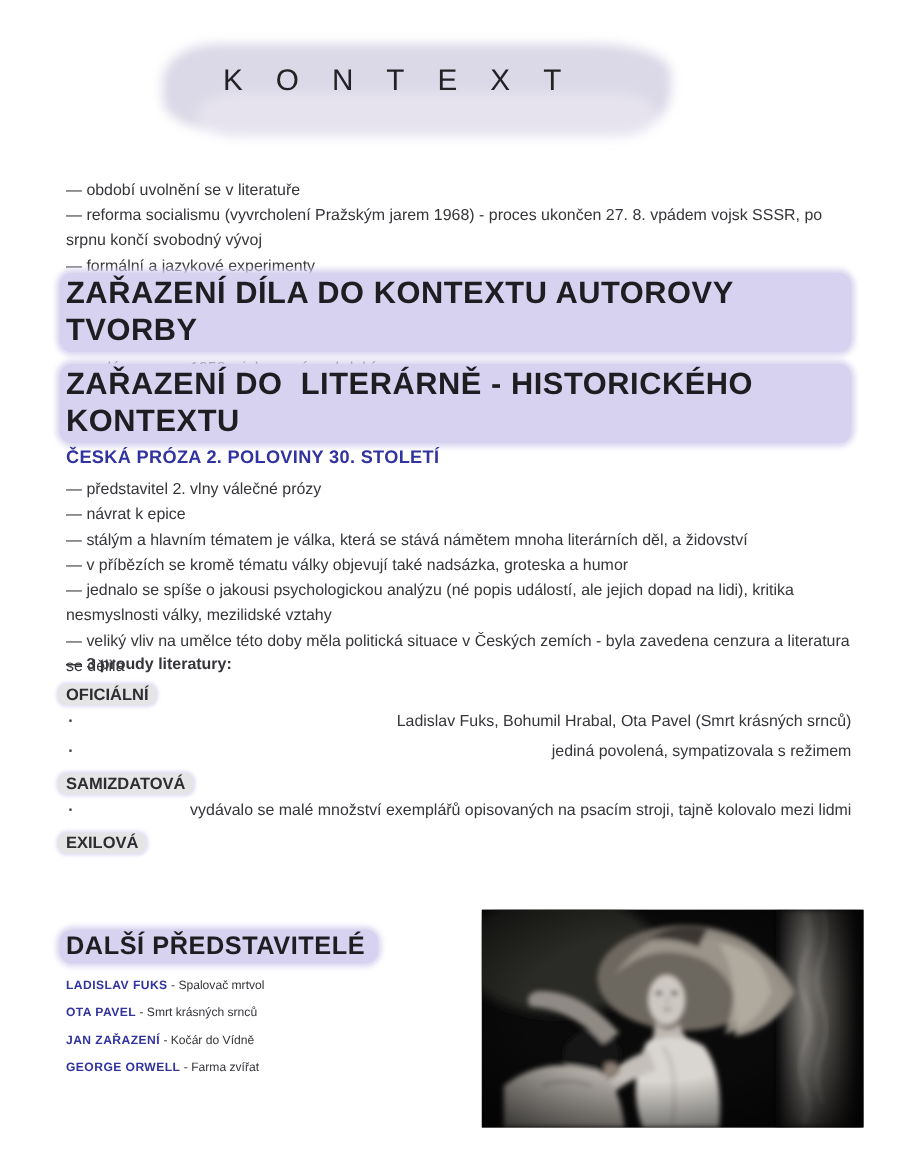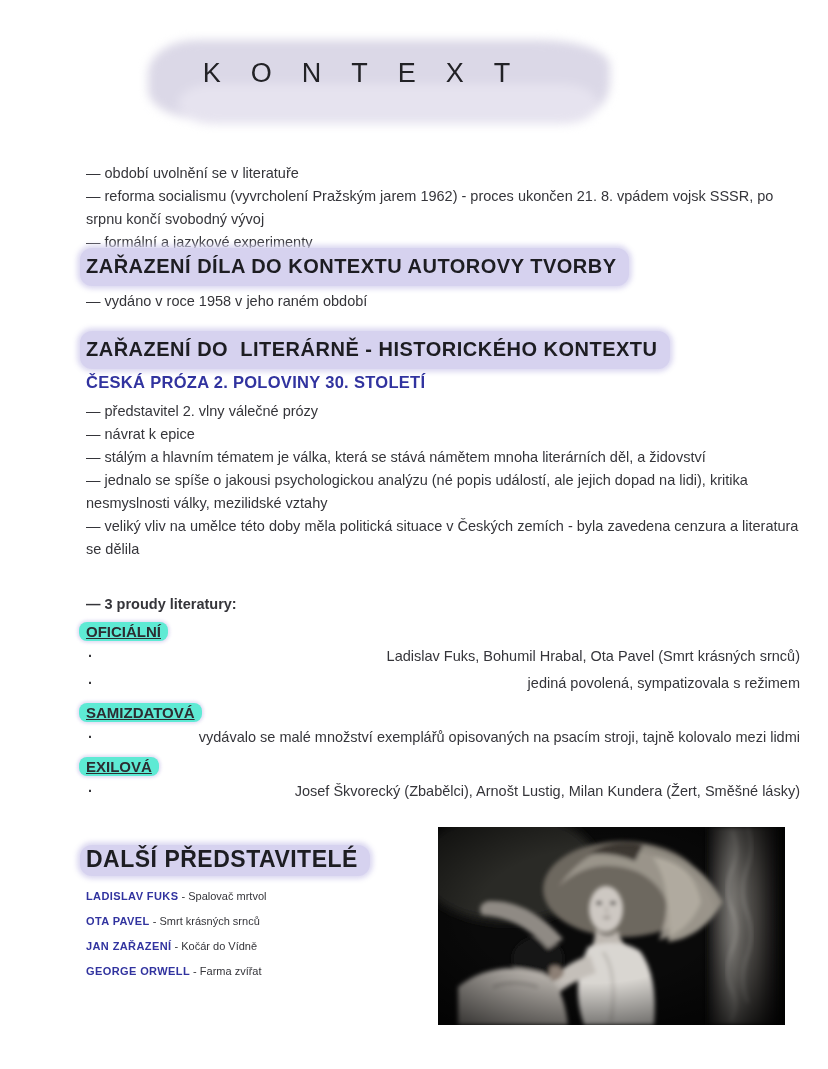--- a/index.html
+++ b/index.html
@@ -16,91 +16,91 @@
   .title-wash::after{
     content:"";position:absolute;left:30px;top:44px;width:420px;height:40px;
     background:#e6e3ef;border-radius:40px/22px;
   }
   .page-title{
     position:absolute;left:0;top:58px;width:713px;text-align:center;
     font-size:27px;font-weight:400;letter-spacing:30px;color:#222226;
     text-indent:30px;white-space:nowrap;
   }
   
-  .block{position:absolute;left:60px;width:714px;margin-left:26px;}
+  .block{position:absolute;left:60px;width:714px;}
   .dash-line{font-size:14.5px;line-height:23px;color:#35353a;}
   .bold{font-weight:bold;}
   
-  .big-head{font-size:20px;line-height:34px;font-weight:bold;color:#1d1d22;
+  .big-head{font-size:28px;line-height:34px;font-weight:bold;color:#1d1d22;
     letter-spacing:.5px;white-space:pre-wrap;margin:0 0 4px 0;}
   .hl{
     display:inline-block;background:#d6d2ef;border-radius:12px;
     padding:1px 12px 3px 6px;margin-left:-6px;
     box-shadow:0 0 5px 3px rgba(214,210,239,.85);
   }
   .sub-head{font-size:16.5px;font-weight:bold;color:#31339f;
     letter-spacing:.3px;margin:2px 0 8px 0;}
   
   .stream-label{display:inline-block;font-size:15px;font-weight:bold;color:#2c2c31;
-    background:#5eead4;border-radius:8px;padding:1px 7px;margin:6px 0 2px -7px;
-    box-shadow:0 0 3px 2px rgba(220,216,241,.8);text-decoration:underline;}
+    background:#e5e5e5;border-radius:8px;padding:1px 7px;margin:6px 0 2px -7px;
+    box-shadow:0 0 3px 2px rgba(220,216,241,.8);}
   .dot-item{position:relative;padding-left:55px;font-size:14.5px;line-height:27px;color:#35353a;text-align:right;}
   .dot-item::before{content:"\00B7";position:absolute;left:2px;font-weight:bold;}
   
   .rep-head{font-size:23px;font-weight:bold;color:#1d1d22;letter-spacing:.5px;margin:0 0 8px 0;}
   .rep-line{font-size:11px;line-height:25px;color:#35353a;}
   .rep-name{color:#31339f;font-weight:bold;letter-spacing:.4px;}
   
   .photo{position:absolute;left:438px;top:827px;width:347px;height:198px;background:#050505;}
   .photo svg{display:block;width:100%;height:100%;}
 </style>
 </head>
 <body>
 
 <div class="title-wash"></div>
 <div class="page-title">KONTEXT</div>
 
 <div class="block" style="top:162px;">
   <div class="dash-line">— období uvolnění se v literatuře</div>
-  <div class="dash-line">— reforma socialismu (vyvrcholení Pražským jarem 1962) - proces ukončen 21. 8. vpádem vojsk SSSR, po srpnu končí svobodný vývoj</div>
+  <div class="dash-line">— reforma socialismu (vyvrcholení Pražským jarem 1968) - proces ukončen 27. 8. vpádem vojsk SSSR, po srpnu končí svobodný vývoj</div>
   <div class="dash-line">— formální a jazykové experimenty</div>
 </div>
 
 <div class="block" style="top:248px;">
   <h2 class="big-head"><span class="hl">ZAŘAZENÍ DÍLA DO KONTEXTU AUTOROVY TVORBY</span></h2>
   <div class="dash-line">— vydáno v roce 1958 v jeho raném období</div>
 </div>
 
 <div class="block" style="top:331px;">
   <h2 class="big-head"><span class="hl">ZAŘAZENÍ DO  LITERÁRNĚ - HISTORICKÉHO KONTEXTU</span></h2>
   <div class="sub-head">ČESKÁ PRÓZA 2. POLOVINY 30. STOLETÍ</div>
   <div class="dash-line">— představitel 2. vlny válečné prózy</div>
   <div class="dash-line">— návrat k epice</div>
   <div class="dash-line">— stálým a hlavním tématem je válka, která se stává námětem mnoha literárních děl, a židovství</div>
+  <div class="dash-line">— v příbězích se kromě tématu války objevují také nadsázka, groteska a humor</div>
   <div class="dash-line">— jednalo se spíše o jakousi psychologickou analýzu (né popis událostí, ale jejich dopad na lidi), kritika nesmyslnosti války, mezilidské vztahy</div>
   <div class="dash-line">— veliký vliv na umělce této doby měla politická situace v Českých zemích - byla zavedena cenzura a literatura se dělila</div>
 </div>
 
 <div class="block" style="top:593px;">
   <div class="dash-line bold">— 3 proudy literatury:</div>
 
   <div>
     <span class="stream-label">OFICIÁLNÍ</span>
     <div class="dot-item">Ladislav Fuks, Bohumil Hrabal, Ota Pavel (Smrt krásných srnců)</div>
     <div class="dot-item">jediná povolená, sympatizovala s režimem</div>
   </div>
 
   <div>
     <span class="stream-label">SAMIZDATOVÁ</span>
     <div class="dot-item">vydávalo se malé množství exemplářů opisovaných na psacím stroji, tajně kolovalo mezi lidmi</div>
   </div>
 
   <div>
     <span class="stream-label">EXILOVÁ</span>
-    <div class="dot-item">Josef Škvorecký (Zbabělci), Arnošt Lustig, Milan Kundera (Žert, Směšné lásky)</div>
   </div>
 </div>
 
 <div class="block" style="top:845px;width:370px;">
   <h2 class="rep-head"><span class="hl">DALŠÍ PŘEDSTAVITELÉ</span></h2>
   <div class="rep-line">
     <span class="rep-name">LADISLAV FUKS</span>
     <span>-</span>
     <span>Spalovač mrtvol</span>
   </div>

